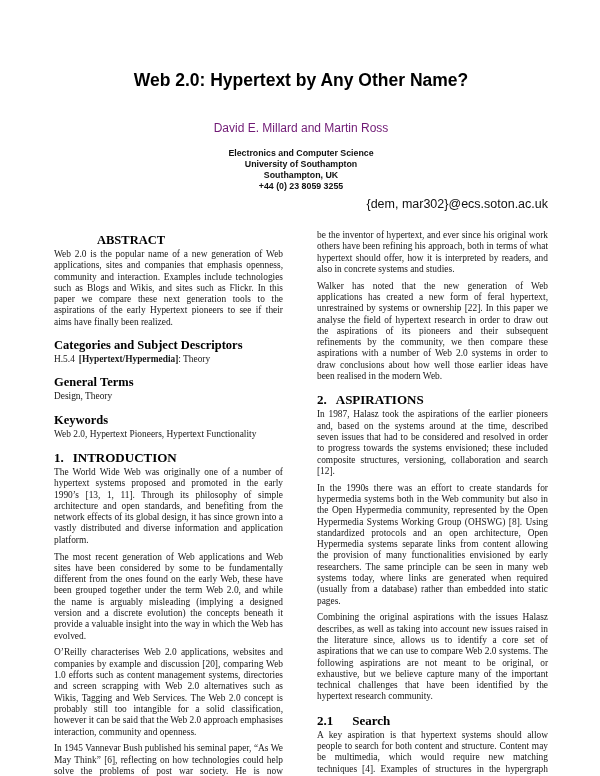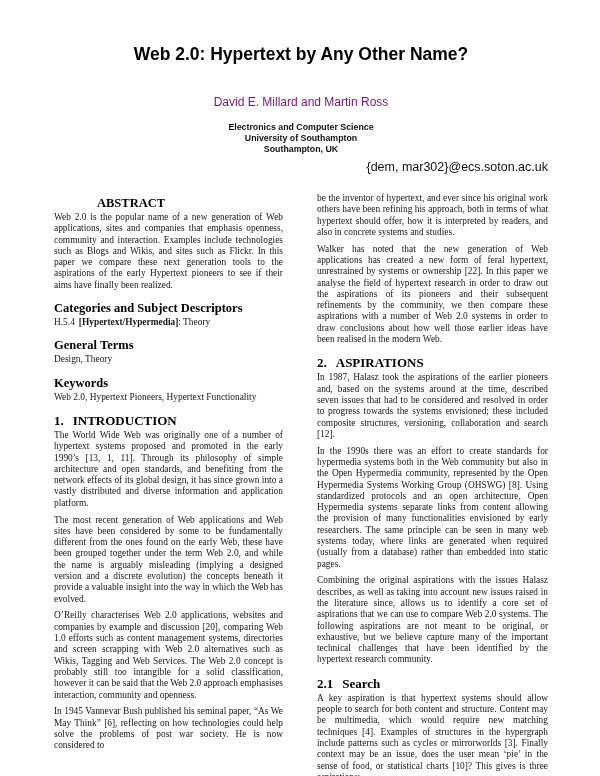--- a/index.html
+++ b/index.html
@@ -16,21 +16,21 @@
     background: #ffffff;
     padding: 0 52px 0 54px;
     overflow: hidden;
   }
   .title {
     font-family: "Liberation Sans", sans-serif;
     font-weight: bold;
     font-size: 17.5px;
     line-height: 20px;
     text-align: center;
-    margin-top: 44px;
+    margin-top: 70px;
     color: #000;
   }
   .authors {
     font-family: "Liberation Sans", sans-serif;
     font-size: 12px;
     line-height: 14px;
     text-align: center;
     margin-top: 31px;
     color: #701a75;
   }
@@ -74,36 +74,37 @@
     font-family: "Liberation Serif", serif;
     font-weight: bold;
     font-size: 12.5px;
     line-height: 14px;
     margin: 10px 0 2px;
     color: #000;
   }
   .hd.first { margin-top: 3px; margin-left: 43px; }
   .hd.sec { font-size: 13px; margin-top: 11px; }
   .hd .num { display: inline-block; margin-right: 9px; }
-  .hd.subsec .num { margin-right: 9px; }
+  .hd.subsec .num { margin-right: 19px; }
   .csd-code { margin-right: 4px; }
 </style>
 </head>
 <body>
 
 <div class="page">
 
   <h1 class="title">Web 2.0: Hypertext by Any Other Name?</h1>
 
   <div class="authors">David E. Millard and Martin Ross</div>
 
   <div class="affil">
     <div>Electronics and Computer Science</div>
     <div>University of Southampton</div>
     <div>Southampton, UK</div>
+    <div>+44 (0) 23 8059 3255</div>
   </div>
 
   <div class="email">{dem, mar302}@ecs.soton.ac.uk</div>
 
   <div class="columns">
 
     <div class="col col-left">
 
       <h2 class="hd first">ABSTRACT</h2>
       <p>Web 2.0 is the popular name of a new generation of Web applications, sites and companies that emphasis openness, community and interaction. Examples include technologies such as Blogs and Wikis, and sites such as Flickr. In this paper we compare these next generation tools to the aspirations of the early Hypertext pioneers to see if their aims have finally been realized.</p>

